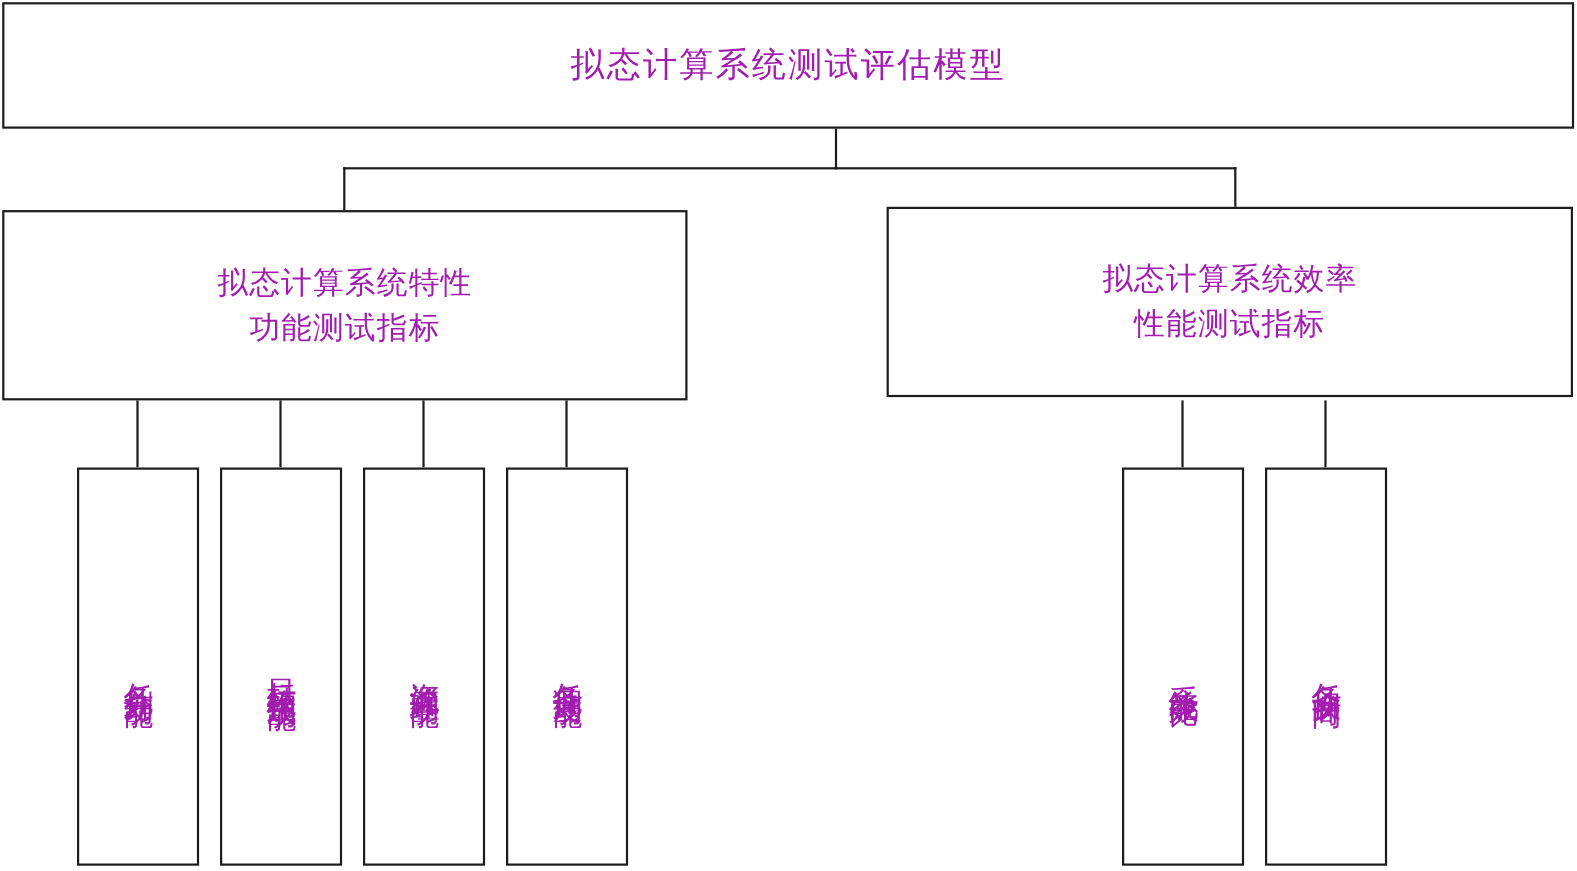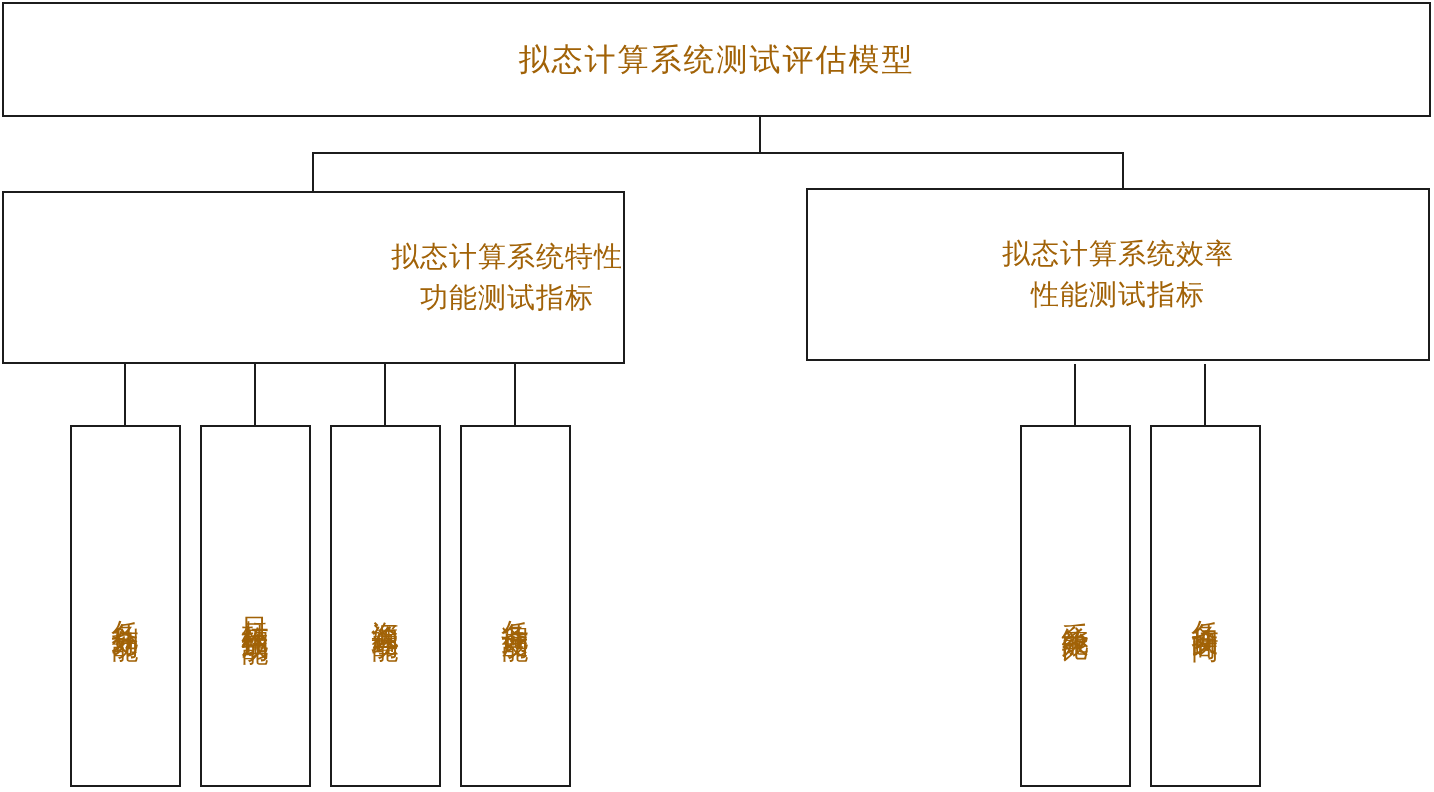--- a/index.html
+++ b/index.html
@@ -20,21 +20,21 @@
   }
   .node {
     position: absolute;
     box-sizing: border-box;
     border: 2px solid #1c1c1c;
     background: #ffffff;
     display: flex;
     align-items: center;
     justify-content: center;
     text-align: center;
-    color: #a16207;
+    color: #a21caf;
     font-family: "DejaVu Serif", "Liberation Serif", serif;
   }
   .node-title {
     font-size: 31px;
     line-height: 1.25;
     letter-spacing: 2px;
   }
   .node-cat {
     font-size: 28px;
     line-height: 1.45;
@@ -73,21 +73,21 @@
   </div>
 
   <div class="connector conn-v" style="left:759px; top:117px; height:37px;"></div>
 
   <div class="connector conn-h" style="left:312px; top:152px; width:812px;"></div>
 
   <div class="connector conn-v" style="left:312px; top:152px; height:41px;"></div>
 
   <div class="connector conn-v" style="left:1122px; top:152px; height:41px;"></div>
 
-  <div class="node node-cat" style="left:2px; top:191px; width:623px; height:173px;justify-content:flex-end;">
+  <div class="node node-cat" style="left:2px; top:191px; width:623px; height:173px;">
     <span>拟态计算系统特性
 功能测试指标</span>
   </div>
 
   <div class="node node-cat" style="left:806px; top:188px; width:624px; height:173px;">
     <span>拟态计算系统效率
 性能测试指标</span>
   </div>
 
   <div class="connector conn-v" style="left:124px; top:364px; height:61px;"></div>

